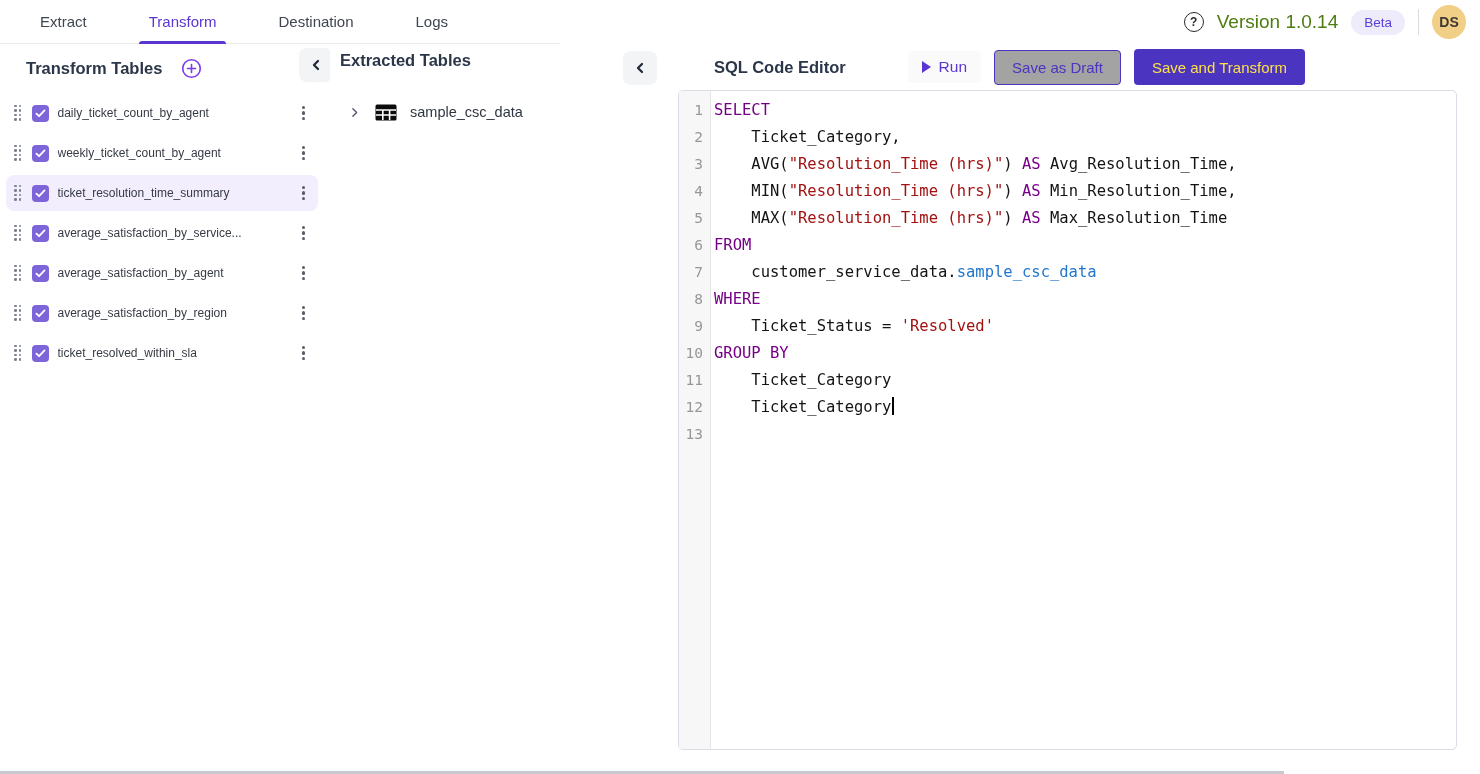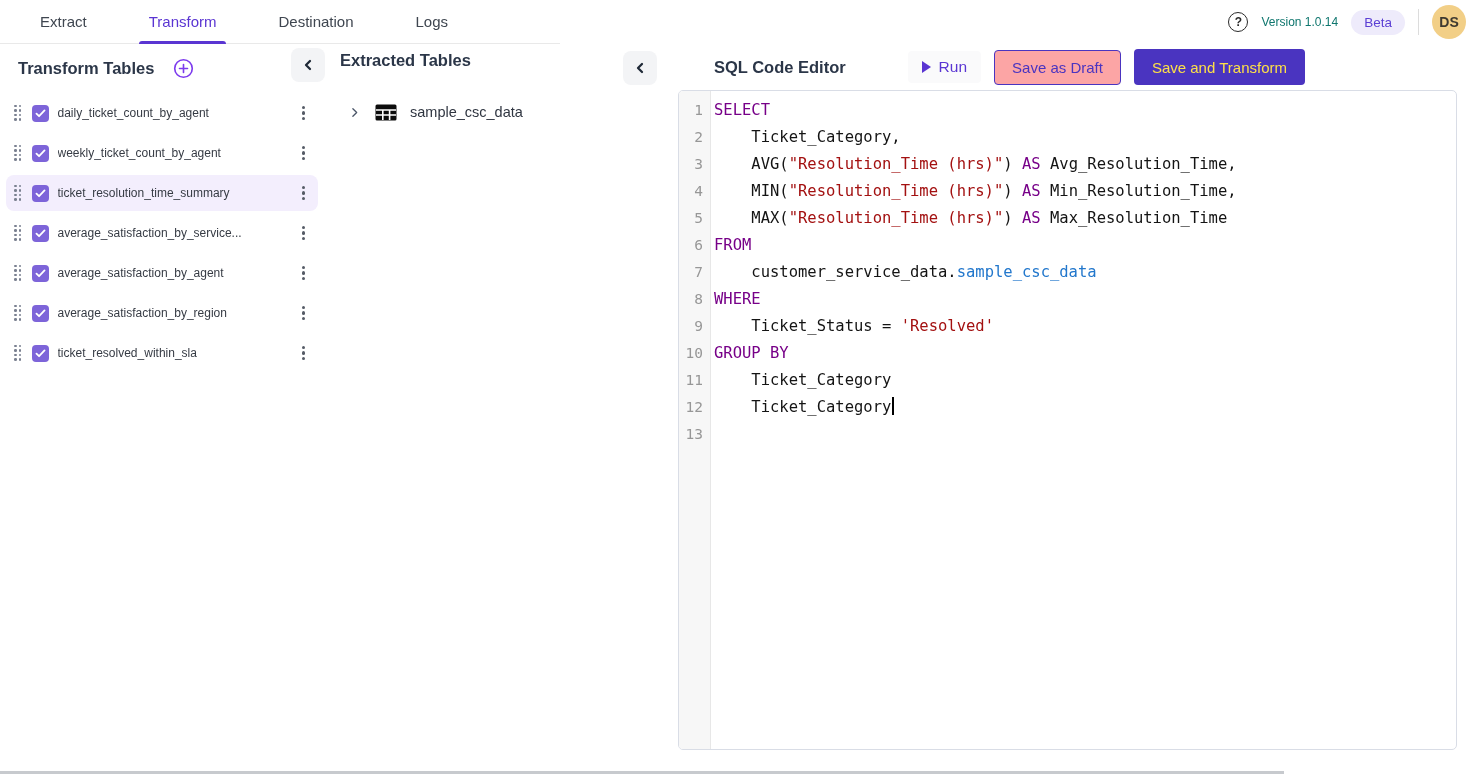--- a/index.html
+++ b/index.html
@@ -8,31 +8,31 @@
   .app { position:relative; width:1284px; height:774px; background:#fff; box-shadow: inset 0 0 0 1px #d9d9d9; }
 
   
   .topbar { position:absolute; left:0; top:0; width:1480px; height:44px; background:#fff; }
   .tabs { position:absolute; left:0; top:0; height:44px; width:560px; display:flex; align-items:center; padding-left:40px; gap:62px; border-bottom:1px solid #e9e9e9; }
   .tab { position:relative; height:44px; display:flex; align-items:center; font-size:15px; color:#3f4650; cursor:pointer; white-space:nowrap; }
   .tab.active { color:var(--accent,#5a35d2); font-weight:500; }
   .tab.active::after { content:""; position:absolute; left:-10px; right:-10px; bottom:0; height:3px; border-radius:3px 3px 0 0; background:var(--accent,#5a35d2); }
   .top-right { position:absolute; right:14px; top:0; height:44px; display:flex; align-items:center; gap:13px; }
   .help-icon { width:20px; height:20px; border:1.6px solid #2a2a2a; border-radius:50%; display:flex; align-items:center; justify-content:center; font-size:12px; font-weight:700; color:#2a2a2a; cursor:pointer; }
-  .version { font-size:12px; color:#0f766e; }
+  .version { font-size:19px; color:#4d7c0f; }
   .beta { background:var(--beta-bg,#eeebfb); color:var(--beta-text,#5b3fd4); font-size:13.5px; padding:5px 13px; border-radius:14px; }
   .vdiv { width:1px; height:26px; background:#dcdcdc; }
   .avatar { width:34px; height:34px; border-radius:50%; background:var(--avatar-bg,#f2cf87); display:flex; align-items:center; justify-content:center; font-weight:700; font-size:14px; color:#3e3930; cursor:pointer; }
 
   
   .panel-head-title { font-size:16.5px; font-weight:700; color:#2b3648; }
   .collapse-btn { width:34px; height:34px; border-radius:8px; background:#f3f4f6; display:flex; align-items:center; justify-content:center; cursor:pointer; border:none; }
 
   .left-panel { position:absolute; left:0; top:44px; width:322px; bottom:0; background:#fff; }
-  .left-head { position:absolute; left:8px; top:4px; width:100%; height:40px; display:flex; align-items:center; }
+  .left-head { position:absolute; left:16px; top:4px; width:100%; height:40px; display:flex; align-items:center; }
   .left-head .panel-head-title { margin-left:10px; }
   .plus-btn { margin-left:18px; width:22px; height:22px; background:none; border:none; cursor:pointer; display:flex; align-items:center; justify-content:center; }
   .left-head .collapse-btn { position:absolute; left:283px; top:0; }
 
   .tlist { position:absolute; left:6px; top:51px; width:312px; }
   .trow { display:flex; align-items:center; height:36px; margin-bottom:4px; border-radius:8px; cursor:pointer; }
   .trow.selected { background:var(--selected-bg,#f3eefd); }
   .drag-handle { margin-left:8px; display:grid; grid-template-columns:repeat(2,3px); grid-auto-rows:3px; gap:1.5px; cursor:grab; }
   .drag-handle i { width:2.6px; height:2.6px; border-radius:50%; background:#7a8090; }
   .cbx { margin-left:10px; width:17px; height:17px; border-radius:4px; background:var(--checkbox,#7d64d9); display:flex; align-items:center; justify-content:center; flex:none; cursor:pointer; }
@@ -50,21 +50,21 @@
   .table-icon { margin-left:14px; display:flex; }
   .etable-label { margin-left:13px; font-size:14.5px; color:#2f3540; }
 
   
   .right-panel { position:absolute; left:662px; top:44px; right:0; bottom:0; background:#fff; }
   .sql-head { position:absolute; left:0; top:0; width:100%; height:46px; display:flex; align-items:center; padding:0 23px 0 8px;margin-left:44px; }
   .sql-title { font-size:16.5px; font-weight:700; color:#2b3648; }
   .head-buttons { margin-left:auto; display:flex; align-items:center; gap:13px; }
   .run-btn { display:flex; align-items:center; gap:8px; background:#fafafb; border:none; border-radius:4px; padding:7px 14px; cursor:pointer; color:var(--accent,#5a35d2); font-size:15.5px; font-family:inherit; }
   .run-play { width:0; height:0; border-left:9px solid var(--accent,#5a35d2); border-top:6px solid transparent; border-bottom:6px solid transparent; }
-  .draft-btn { height:35px; padding:0 17px; background:#fca5a5; border:1px solid var(--accent-dark,#4a34c0); color:var(--accent-dark,#4a34c0); border-radius:4px; font-size:15px; cursor:pointer; font-family:inherit; }
+  .draft-btn { height:35px; padding:0 17px; background:#a3a3a3; border:1px solid var(--accent-dark,#4a34c0); color:var(--accent-dark,#4a34c0); border-radius:4px; font-size:15px; cursor:pointer; font-family:inherit; }
   .save-btn { height:36px; padding:8px 18px; background:var(--accent-dark,#4a34c0); border:none; color:#fde047; border-radius:4px; font-size:15px; cursor:pointer; font-family:inherit; }
 
   .editor { position:absolute; left:16px; top:46px; width:779px; height:660px; border:1px solid #d9dde6; border-radius:5px; display:flex; overflow:hidden; background:#fff; }
   .gutter { width:32px; background:var(--gutter-bg,#f7f7f7); border-right:1px solid #e7e7e7; padding-top:6px; flex:none; }
   .gutter .ln { height:27px; line-height:27px; text-align:right; padding-right:7px; font-family:"DejaVu Sans Mono", monospace; font-size:14.5px; color:#979797; }
   .code { flex:1; padding:6px 0 0 3px; cursor:text; }
   .code-line { height:27px; line-height:27px; white-space:pre; font-family:"DejaVu Sans Mono", monospace; font-size:15.5px; color:#141414; }
   .tok-kw { color:var(--kw,#770088); }
   .tok-str { color:var(--str,#a31111); }
   .tok-tbl { color:var(--tbl,#2277cc); }

